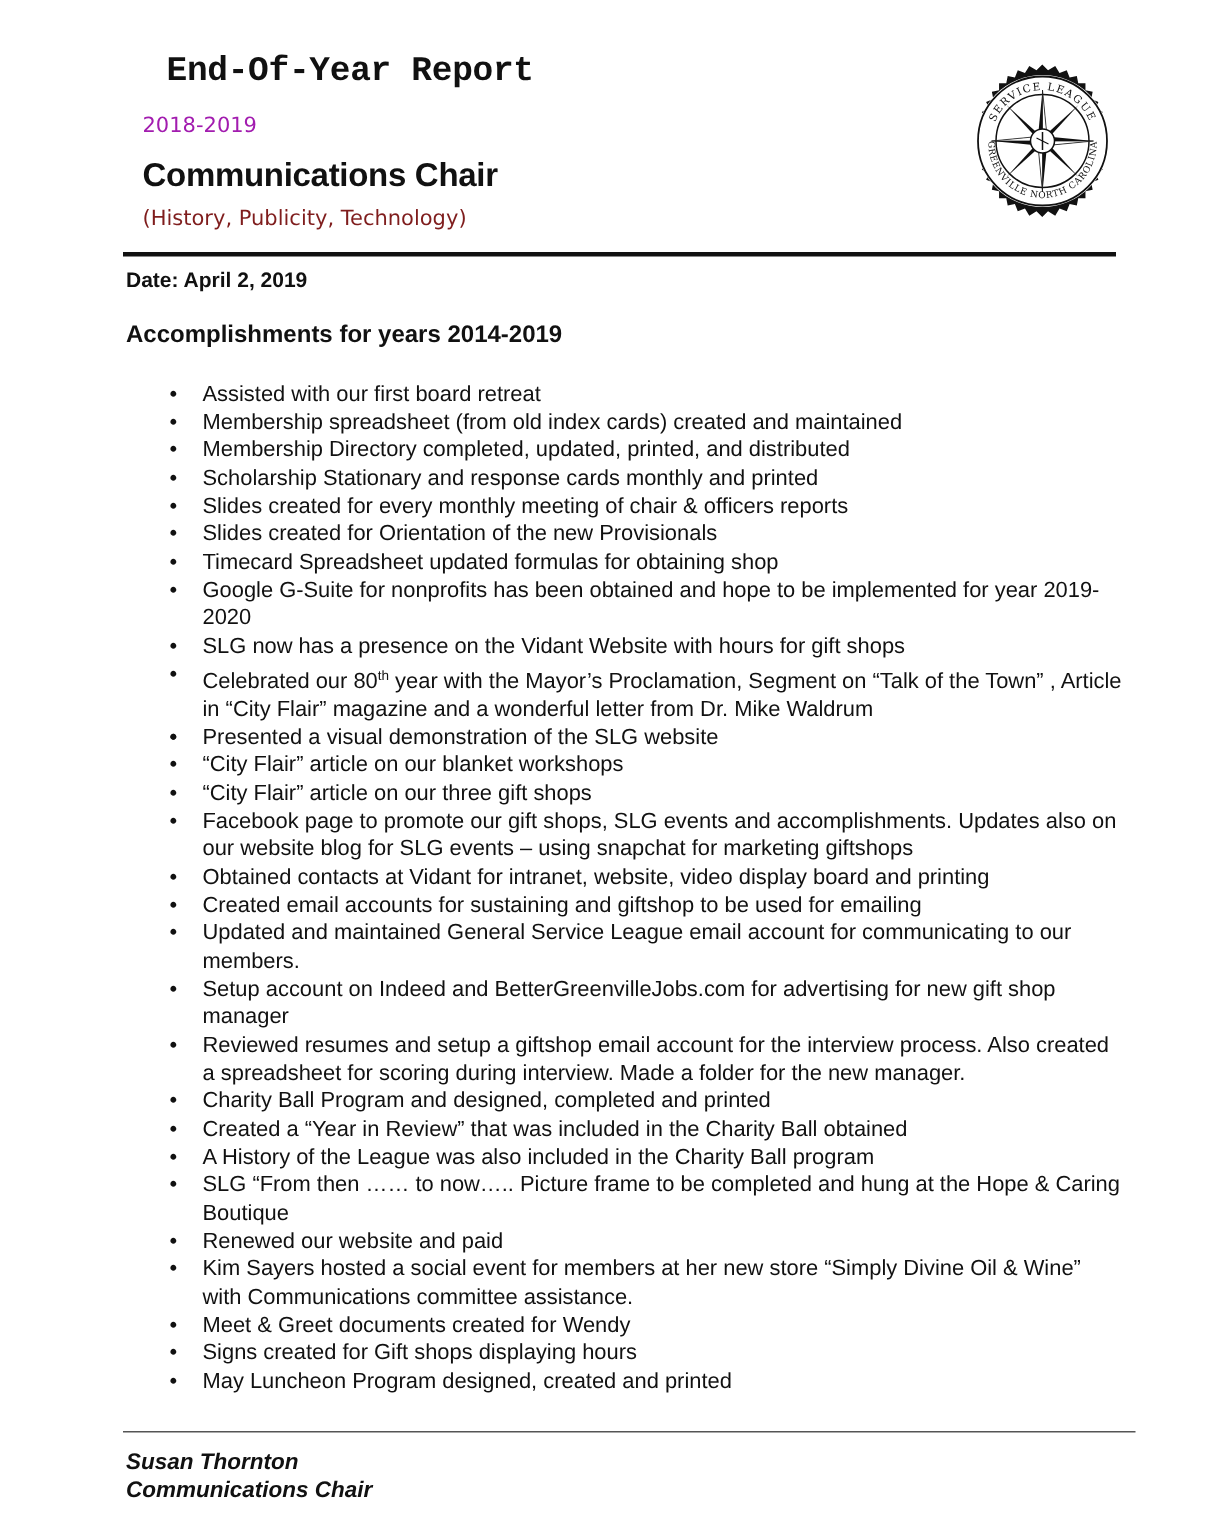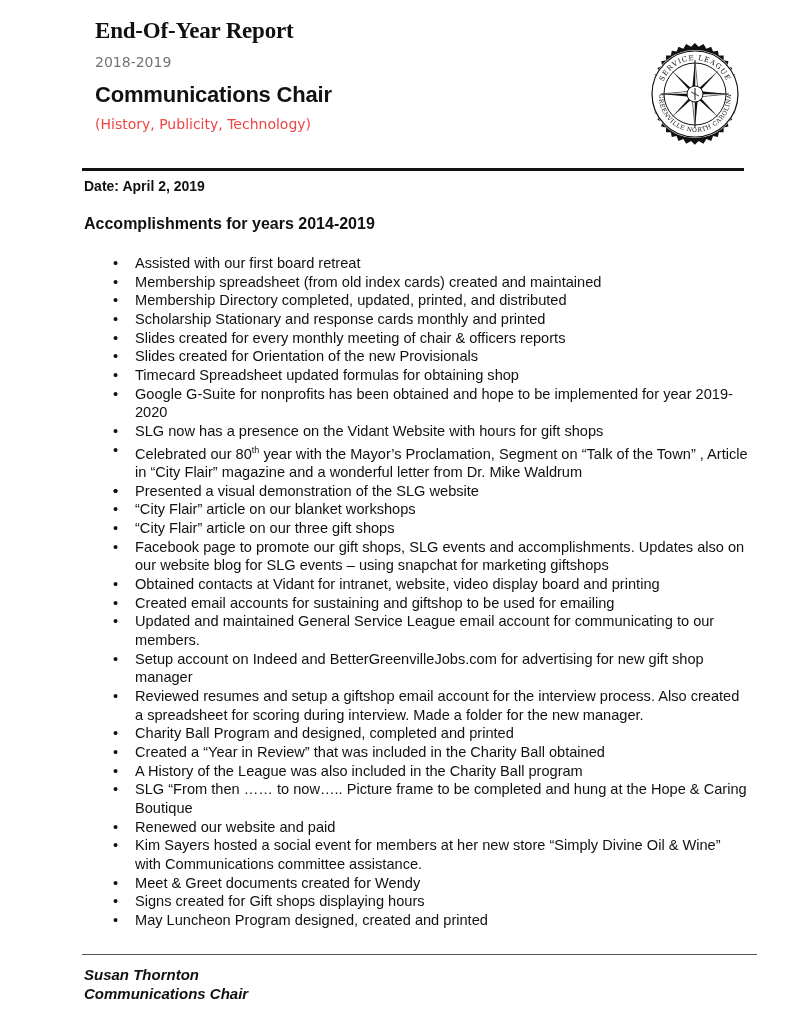--- a/index.html
+++ b/index.html
@@ -1,21 +1,21 @@
 <!DOCTYPE html>
 <html><head>
 <meta charset="utf-8">
 <style>
   html, body { margin: 0; padding: 0; background: #ffffff; }
   body { width: 811px; height: 1024px; position: relative; overflow: hidden; color: #111; }
   .header-block { position: absolute; left: 95px; top: 18px; }
-  .title { font-family: Liberation Serif, serif; font-weight: bold; font-size: 23px; margin: 0; letter-spacing: -0.2px; }
-  .years { font-family: "DejaVu Sans", sans-serif; font-size: 14px; margin-top: 10px; color: #737373; }
+  .title { font-family: Liberation Mono, monospace; font-weight: bold; font-size: 23px; margin: 16px; letter-spacing: -0.2px; }
+  .years { font-family: "DejaVu Sans", sans-serif; font-size: 14px; margin-top: 10px; color: #a21caf; }
   .subtitle { font-family: "Liberation Sans", sans-serif; font-weight: bold; font-size: 22px; margin-top: 12px; letter-spacing: -0.2px; }
-  .scope { font-family: "DejaVu Sans", sans-serif; font-size: 14px; margin-top: 8px; color: #ef4444; }
+  .scope { font-family: "DejaVu Sans", sans-serif; font-size: 14px; margin-top: 8px; color: #7f1d1d; }
   .logo { position: absolute; left: 643px; top: 42px; width: 104px; height: 104px; }
   .rule-top { position: absolute; left: 82px; top: 168px; width: 662px; height: 3px; background: #111; }
   .date { position: absolute; left: 84px; top: 178px; font-family: "Liberation Sans", sans-serif; font-weight: bold; font-size: 14px; }
   .section-title { position: absolute; left: 84px; top: 215px; font-family: "Liberation Sans", sans-serif; font-weight: bold; font-size: 16px; }
   ul.items { position: absolute; left: 108px; top: 254px; width: 640px; margin: 0; padding: 0; list-style: none;
     font-family: "Liberation Sans", sans-serif; font-size: 14.6px; line-height: 18.65px; }
   ul.items li { position: relative; padding-left: 27px; }
   ul.items li .bullet { position: absolute; left: 5px; top: 0; }
   .rule-bottom { position: absolute; left: 82px; top: 954px; width: 675px; height: 1px; background: #555; }
   .signature { position: absolute; left: 84px; top: 965px; font-family: "Liberation Sans", sans-serif; font-weight: bold; font-style: italic; font-size: 15px; line-height: 19px; }

